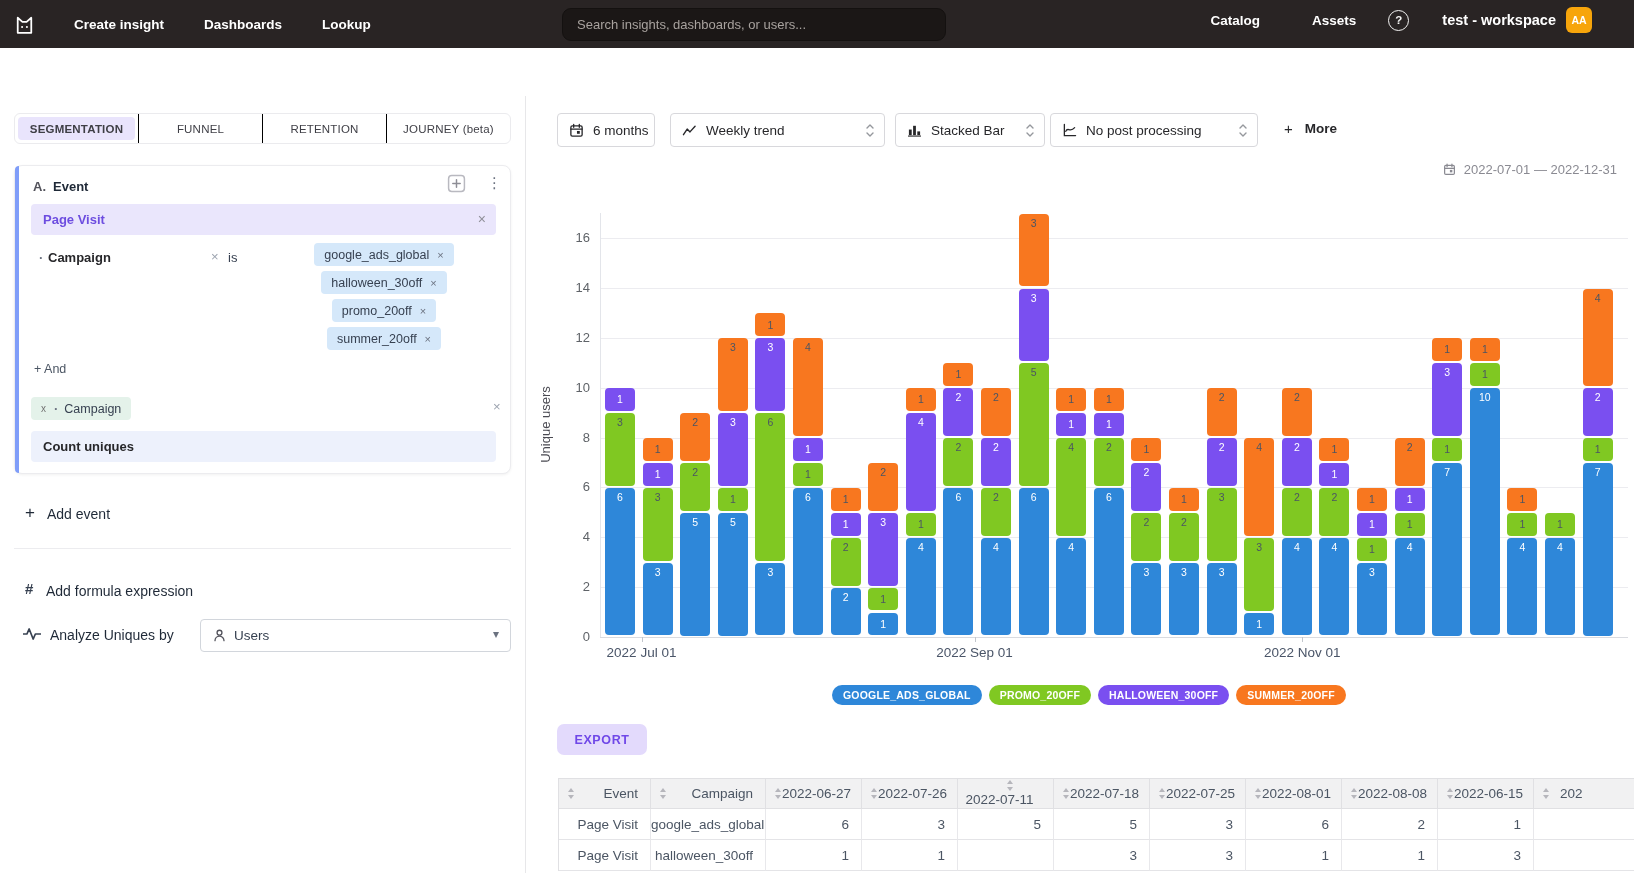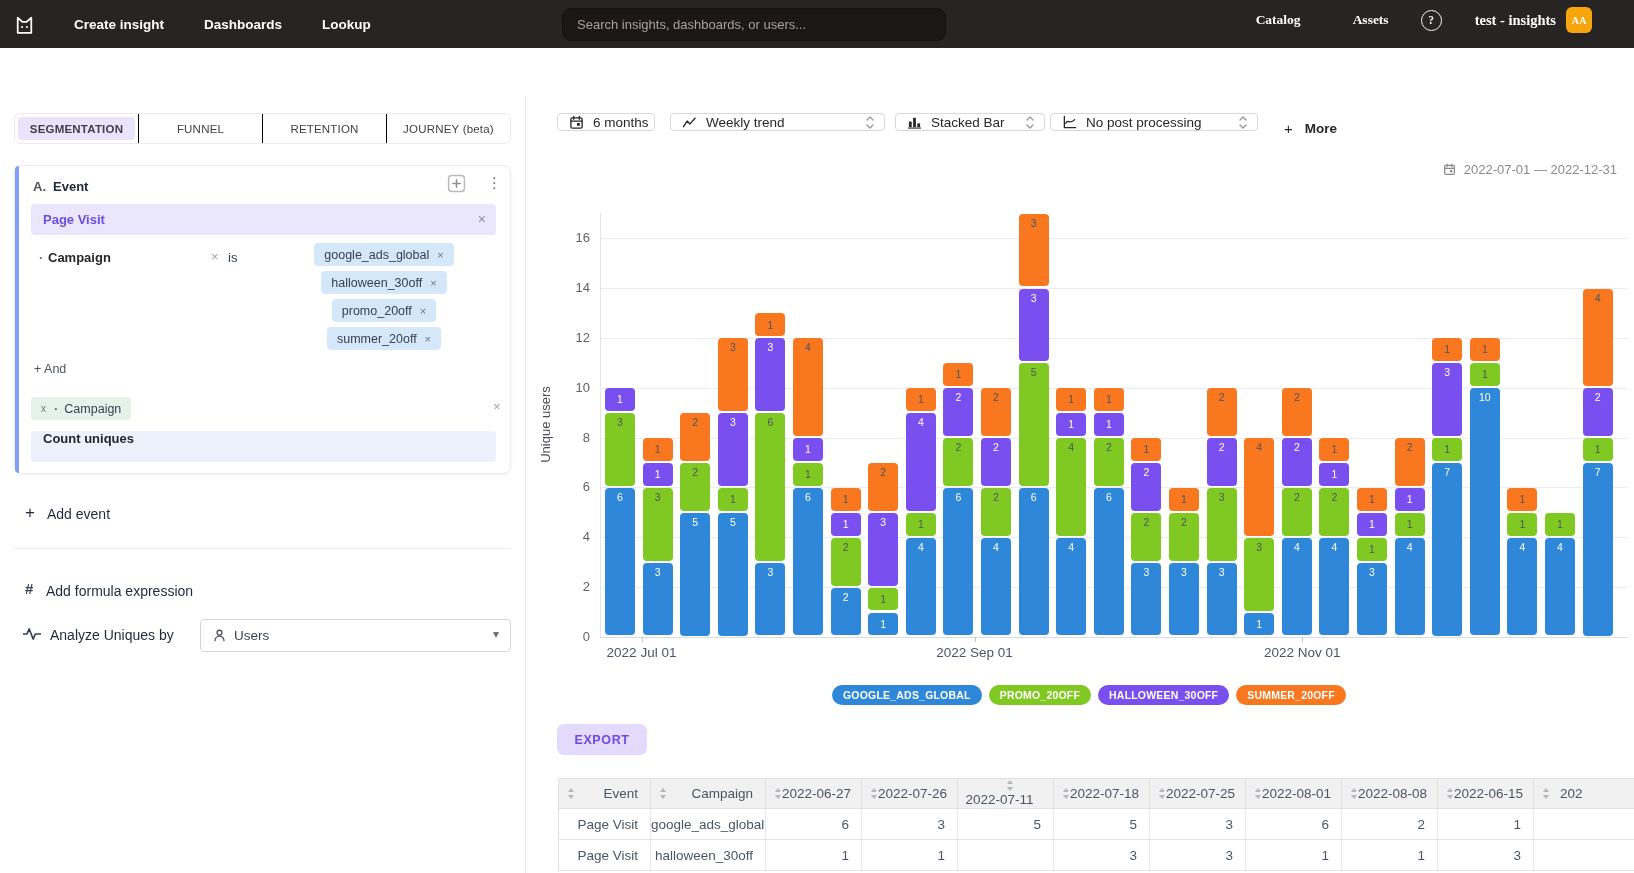--- a/index.html
+++ b/index.html
@@ -10,21 +10,21 @@
   
   #topnav { position:absolute; left:0; top:0; width:1634px; height:48px;
     background:#292424; display:flex; align-items:center; }
   .logo-wrap { margin-left:10px; width:28px; height:28px; display:flex; align-items:center; justify-content:center; }
   .nav-links { display:flex; gap:40px; margin-left:36px; }
   .nav-link { color:#fff; font-size:13.5px; font-weight:600; cursor:pointer; white-space:nowrap; }
   #nav-search { position:absolute; left:562px; top:8px; width:384px; height:33px;
     background:#1b1716; border:1px solid #141110; border-radius:9px; color:#d6d3d1;
     font-size:13px; padding:0 14px; outline:none; font-family:inherit; }
   #nav-search::placeholder { color:#a8a29e; }
-  .nav-right { position:absolute; right:42px; top:0; height:40px; display:flex; align-items:center;font-family:Liberation Serif, serif; }
+  .nav-right { position:absolute; right:42px; top:0; height:40px; display:flex; align-items:center; }
   .nav-right .nav-link.catalog { margin-right:52px; }
   .nav-right .nav-link.assets { margin-right:32px; }
   .help-circle { width:21px; height:21px; border:1.6px solid #f5f5f4; border-radius:50%;
     color:#f5f5f4; font-size:11.5px; font-weight:700; display:flex; align-items:center;
     justify-content:center; margin-right:33px; cursor:pointer; }
   .workspace { color:#fff; font-size:14.5px; font-weight:700; margin-right:10px; }
   .avatar { width:26px; height:26px; border-radius:6px; background:#f7a50b; color:#fff;
     font-size:10.5px; font-weight:700; display:flex; align-items:center; justify-content:center; cursor:pointer; }
 
   
@@ -73,39 +73,39 @@
   .chip .chip-x { color:#6b7280; font-size:11px; cursor:pointer; }
   .and-link { position:absolute; left:19px; top:196px; font-size:12.5px; color:#4b5563; cursor:pointer; }
   .group-chip { position:absolute; left:16px; top:231px; height:23px; display:flex;
     align-items:center; background:#e4f2ea; border-radius:4px; padding:0 10px; cursor:pointer; }
   .group-chip .gx { font-size:10px; color:#737373; margin-right:8px; }
   .group-chip .gb { font-size:13px; color:#6b7280; font-weight:700; margin-right:6px; }
   .group-chip .gl { font-size:12.5px; color:#374151; }
   .group-x { position:absolute; left:478px; top:233px; color:#9ca3af; font-size:13px; cursor:pointer; }
   .agg-row { position:absolute; left:16px; top:265px; width:465px; height:31px;
     background:#edf1fc; border-radius:4px; cursor:pointer; }
-  .agg-row span { position:absolute; left:12px; top:0; font-size:13px; font-weight:700; color:#27272a; }
+  .agg-row span { position:absolute; left:12px; top:8px; font-size:13px; font-weight:700; color:#27272a; }
 
   .left-action { position:absolute; cursor:pointer; }
   #add-event-plus { left:25px; top:407px; font-size:17px; color:#1f2937; }
   #add-event-label { left:47px; top:410px; font-size:14px; color:#1f2937; font-weight:500; }
   #left-divider { position:absolute; left:14px; top:452px; width:497px; height:1px; background:#ececef; }
   #formula-hash { left:25px; top:484px; font-size:15px; font-weight:700; color:#374151; }
   #formula-label { left:46px; top:487px; font-size:14px; color:#1f2937; font-weight:500; }
   #analyze-icon { position:absolute; left:23px; top:531px; }
   #analyze-label { left:50px; top:531px; font-size:14px; color:#1f2937; font-weight:500; }
   #analyze-select { position:absolute; left:200px; top:523px; width:311px; height:33px;
     border:1px solid #d2d6dc; border-radius:4px; background:#fff; cursor:pointer; }
   #analyze-select .sel-icon { position:absolute; left:11px; top:8px; }
   #analyze-select .sel-val { position:absolute; left:33px; top:8px; font-size:13.5px; color:#374151; }
   #analyze-select .sel-caret { position:absolute; right:11px; top:7px; color:#6b7280; font-size:12px; }
 
   
   #right { position:absolute; left:526px; top:96px; width:1108px; height:777px; background:#fff; }
-  .tb { position:absolute; top:17px; height:18px; border:1px solid #d8d8dc; border-radius:4px;
+  .tb { position:absolute; top:17px; height:34px; border:1px solid #d8d8dc; border-radius:4px;
     background:#fff; display:flex; align-items:center; cursor:pointer; }
   .tb svg { margin-left:11px; }
   .tb .tb-label { margin-left:9px; font-size:13.5px; color:#27272a; white-space:nowrap; }
   .tb .carets { margin-left:auto; margin-right:9px; }
   #tb-date { left:31px; width:98px; }
   #tb-trend { left:144px; width:215px; }
   #tb-type { left:369px; width:150px; }
   #tb-post { left:524px; width:208px; }
   #tb-more { position:absolute; left:758px; top:17px; height:30px; display:flex;
     align-items:center; gap:12px; cursor:pointer; }
@@ -163,21 +163,21 @@
     <nav class="nav-links">
       <span class="nav-link">Create insight</span>
       <span class="nav-link">Dashboards</span>
       <span class="nav-link">Lookup</span>
     </nav>
     <input id="nav-search" placeholder="Search insights, dashboards, or users..." style="">
     <div class="nav-right">
       <span class="nav-link catalog">Catalog</span>
       <span class="nav-link assets">Assets</span>
       <span class="help-circle">?</span>
-      <span class="workspace">test - insights</span>
+      <span class="workspace">test - workspace</span>
       <span class="avatar">AA</span>
     </div>
   </header>
 
 
   <aside id="left">
     <div id="tabsbar">
       <div class="tab active">
         <span class="tab-pill">SEGMENTATION</span>
       </div>

